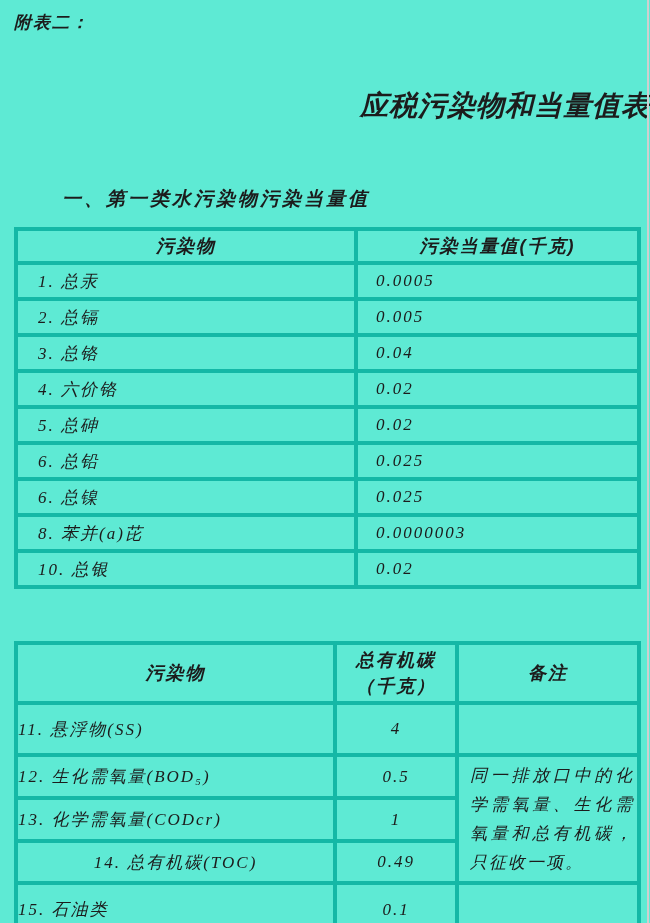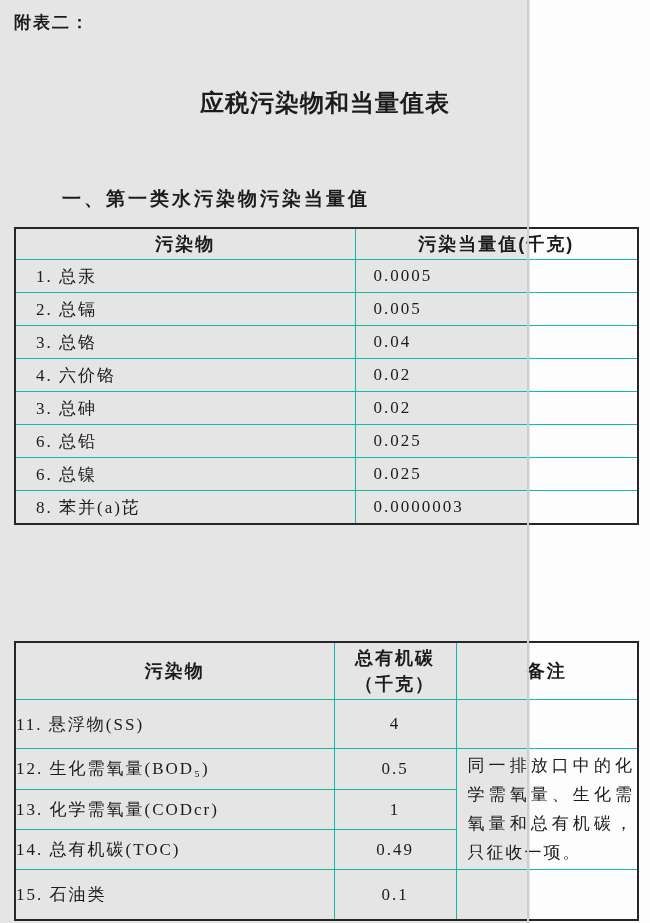--- a/index.html
+++ b/index.html
@@ -3,67 +3,67 @@
 <meta charset="utf-8">
 <style>
   html, body { margin: 0; padding: 0; }
   body {
     width: 650px; height: 923px;
     background: #fdfdfd;
     font-family: "Liberation Serif", "DejaVu Serif", serif;
     color: #1c1c1c;
     overflow: hidden;
   }
-  .page { position: relative; width: 530px; height: 923px; background: #e5e5e5; }
+  .page { position: relative; width: 650px; height: 923px; background: #5eead4; font-style: italic; }
 
   .appendix-label {
     position: absolute; top: 11px; left: 14px;
     font-family: "Liberation Sans", "DejaVu Sans", sans-serif;
     font-weight: bold; font-size: 17px; letter-spacing: 2px;
   }
   .doc-title {
     position: absolute; top: 87px; left: 0; width: 650px;
-    text-align: center;
+    text-align: right;
     font-family: "Liberation Serif", "DejaVu Serif", serif;
-    font-weight: bold; font-size: 24px; letter-spacing: 1px;
+    font-weight: bold; font-size: 28px; letter-spacing: 1px;
   }
   .sec-heading {
     position: absolute; left: 62px;
     font-family: "Liberation Sans", "DejaVu Sans", sans-serif;
     font-weight: bold; font-size: 19px; letter-spacing: 3px;
   }
   #sec1-heading { top: 186px; }
   #sec2-heading { top: 599px; }
 
   table {
     position: absolute; left: 14px; width: 623px;
     border-collapse: collapse; table-layout: fixed;
     border: 2px solid #262626;
   }
   #table1 { top: 227px; }
   #table2 { top: 641px; }
-  th, td { border: 1px solid #14b8a6; padding: 0; }
+  th, td { border: 4px solid #14b8a6; padding: 0; }
   th {
     font-family: "Liberation Sans", "DejaVu Sans", sans-serif;
     font-weight: bold; font-size: 18px; letter-spacing: 2px;
     text-align: center; vertical-align: middle;
   }
   td {
     font-size: 17px; letter-spacing: 2px; vertical-align: middle;
   }
   #table1 th { height: 30px; }
   #table1 td { height: 32px; }
   #table1 td.pollutant { padding-left: 20px; }
   #table1 td.value { padding-left: 18px; }
 
   #table2 th { height: 56px; line-height: 26px; }
   #table2 tr.r11 td { height: 44px; }
   #table2 tr.r12 td { height: 39px; }
   #table2 tr.r13 td { height: 39px; }
-  #table2 tr.r14 td { height: 38px; }
+  #table2 tr.r14 td { height: 38px; text-align: center; }
   #table2 tr.r15 td { height: 45px; }
   #table2 td.pollutant { padding-left: 0; }
   #table2 td.value { text-align: center; }
   #table2 td.remark {
     line-height: 29px; padding: 2px 3px 2px 11px;
     text-align: justify; text-align-last: left;
   }
 
   .page-edge {
     position: absolute; top: 0; right: 1px; width: 2px; height: 923px;
@@ -101,34 +101,38 @@
     </tr>
     <tr>
       <td class="pollutant">3. 总铬</td>
       <td class="value">0.04</td>
     </tr>
     <tr>
       <td class="pollutant">4. 六价铬</td>
       <td class="value">0.02</td>
     </tr>
     <tr>
-      <td class="pollutant">3. 总砷</td>
+      <td class="pollutant">5. 总砷</td>
       <td class="value">0.02</td>
     </tr>
     <tr>
       <td class="pollutant">6. 总铅</td>
       <td class="value">0.025</td>
     </tr>
     <tr>
       <td class="pollutant">6. 总镍</td>
       <td class="value">0.025</td>
     </tr>
     <tr>
       <td class="pollutant">8. 苯并(a)芘</td>
       <td class="value">0.0000003</td>
+    </tr>
+    <tr>
+      <td class="pollutant">10. 总银</td>
+      <td class="value">0.02</td>
     </tr>
   </tbody>
     </table>
 
 
   <table id="table2">
     <colgroup>
         <col style="width:319px">
         <col style="width:122px">
         <col style="width:182px">

